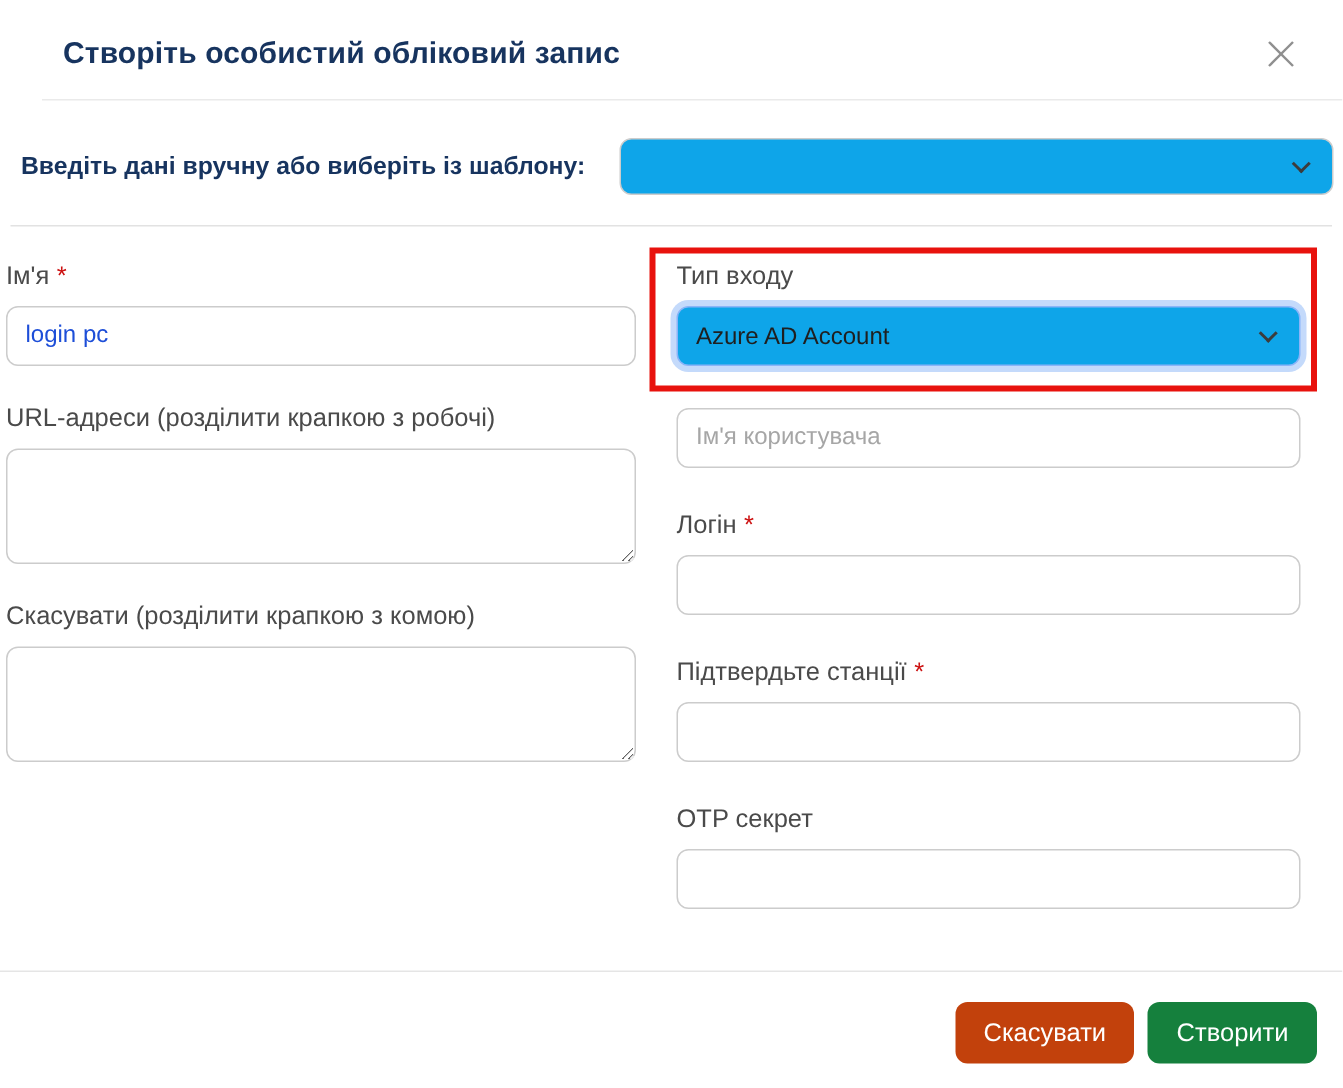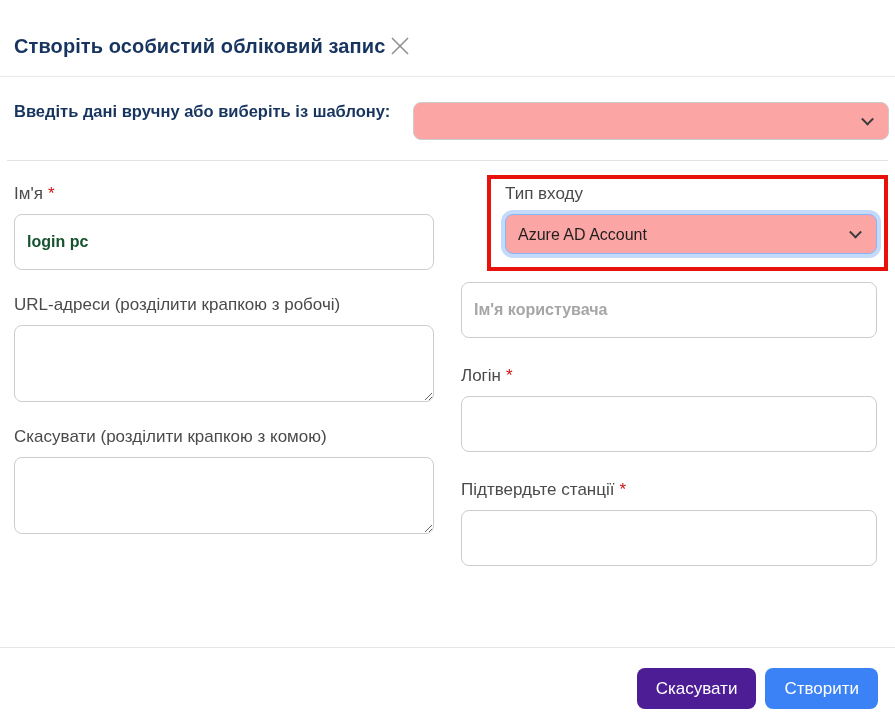--- a/index.html
+++ b/index.html
@@ -10,100 +10,100 @@
     color: #1f1f1f;
     overflow: hidden;
   }
   .modal {
     width: 895px; height: 725px;
     display: flex; flex-direction: column;
     background: #fff;
   }
   
   .modal-header {
-    display: flex; align-items: center; justify-content: flex-start;
-    padding: 31px 26px 15px 14px;
+    display: flex; align-items: center; justify-content: space-between;
+    padding: 21px 26px 15px 14px;
     border-bottom: 1px solid #eaeaea;
     flex: 0 0 auto;
+    margin-left: 28px;
   }
   .modal-title {
     font-size: 20px; font-weight: bold; color: #17345f;
     letter-spacing: 0.1px;
   }
   .close-btn {
     background: none; border: none; cursor: pointer;
     display: flex; align-items: center; justify-content: center;
     width: 30px; height: 30px;
   }
   
   .template-row {
-    display: flex; align-items: flex-start;
+    display: flex; align-items: center;
     padding: 25px 6px 0 14px;
     flex: 0 0 auto;
   }
   .template-label {
     font-size: 16.5px; font-weight: bold; color: #17345f;
     white-space: nowrap; flex: 0 0 auto;
     width: 399px;
   }
   .select-wrap { position: relative; flex: 1; }
   select.ctl {
     width: 100%; height: 38px;
     appearance: none; -webkit-appearance: none; -moz-appearance: none;
     border: 1px solid #cccccc; border-radius: 8px;
-    background: #fca5a5; font-size: 16px; color: #1f1f1f;
+    background: #0ea5e9; font-size: 16px; color: #1f1f1f;
     padding: 0 42px 0 12px;
     font-family: "Liberation Sans", sans-serif;
   }
   .chevron {
     position: absolute; right: 17px; top: 50%;
     width: 9px; height: 9px;
     border-right: 2px solid #3c3c3c; border-bottom: 2px solid #3c3c3c;
     transform: translateY(-70%) rotate(45deg);
     pointer-events: none;
   }
   .hdr-divider {
     border: none; border-top: 1px solid #e2e2e2;
     margin: 20px 7px 0 7px;
   }
   
   .form-grid {
     display: grid;
     grid-template-columns: 420px 416px;
     column-gap: 27px;
-    padding: 23px 14px 0 14px;
+    padding: 23px 14px 0 4px;
     flex: 0 0 auto;
   }
   .group { margin-bottom: 25px; }
   .group label {
     display: block;
     font-size: 17px; color: #4a4a4a;
     margin-bottom: 10px;
     white-space: nowrap; overflow: hidden;
   }
   .req { color: #cc1111; margin-left: 5px; }
   input.ctl {
-    width: 100%; height: 56px;
+    width: 100%; height: 40px;
     border: 1px solid #cccccc; border-radius: 8px;
     font-size: 16px; padding: 0 12px;
-    color: #14532d; background: #fff;
-    font-family: "Liberation Sans", sans-serif;
-    font-weight: bold;
+    color: #1d4ed8; background: #fff;
+    font-family: "Liberation Sans", sans-serif;
   }
   input.ctl::placeholder { color: #a6a6a6; }
   textarea.ctl {
     width: 100%; height: 77px;
     border: 1px solid #cccccc; border-radius: 8px;
     resize: both; font-size: 16px; padding: 8px 12px;
     color: #333; font-family: "Liberation Sans", sans-serif;
     display: block;
   }
   .right-col .group { margin-bottom: 28px; }
   
-  .login-type-group { position: relative; margin-bottom: 30px; margin-left: 44px; }
+  .login-type-group { position: relative; margin-bottom: 30px; }
   .red-annotation {
     position: absolute;
     left: -18px; right: -11px; top: -9px; bottom: -17px;
     border: 4px solid #e8120d;
     pointer-events: none; z-index: 5;
   }
   select.ctl.focused {
     border: 1px solid #8ab4f8;
     box-shadow: 0 0 0 4px #c4dafb;
     height: 40px;
@@ -116,22 +116,22 @@
     padding: 20px 17px 16px 17px;
     display: flex; justify-content: flex-end; gap: 9px;
     flex: 0 0 auto;
   }
   .btn {
     height: 41px; padding: 0 19px;
     border: none; border-radius: 8px;
     font-size: 17px; color: #ffffff; cursor: pointer;
     font-family: "Liberation Sans", sans-serif;
   }
-  .btn-cancel { background: #4c1d95; }
-  .btn-create { background: #3b82f6; }
+  .btn-cancel { background: #c2410c; }
+  .btn-create { background: #15803d; }
 </style>
 </head>
 <body>
 
 <div class="modal">
 
   <div class="modal-header">
     <div class="modal-title">Створіть особистий обліковий запис</div>
     <button class="close-btn">
       <svg width="22" height="22" viewBox="0 0 22 22">
@@ -185,20 +185,24 @@
         <input class="ctl" type="text" placeholder="Ім'я користувача" style="">
       </div>
       <div class="group">
         <label><span>Логін</span><span class="req">*</span></label>
         <input class="ctl" type="text" style="">
       </div>
       <div class="group">
         <label><span>Підтвердьте станції</span><span class="req">*</span></label>
         <input class="ctl" type="text" style="">
       </div>
+      <div class="group">
+        <label>OTP секрет</label>
+        <input class="ctl" type="text" style="">
+      </div>
     </div>
 
   </div>
 
   <div class="modal-footer">
     <button class="btn btn-cancel">Скасувати</button>
     <button class="btn btn-create">Створити</button>
   </div>
 
 </div>

